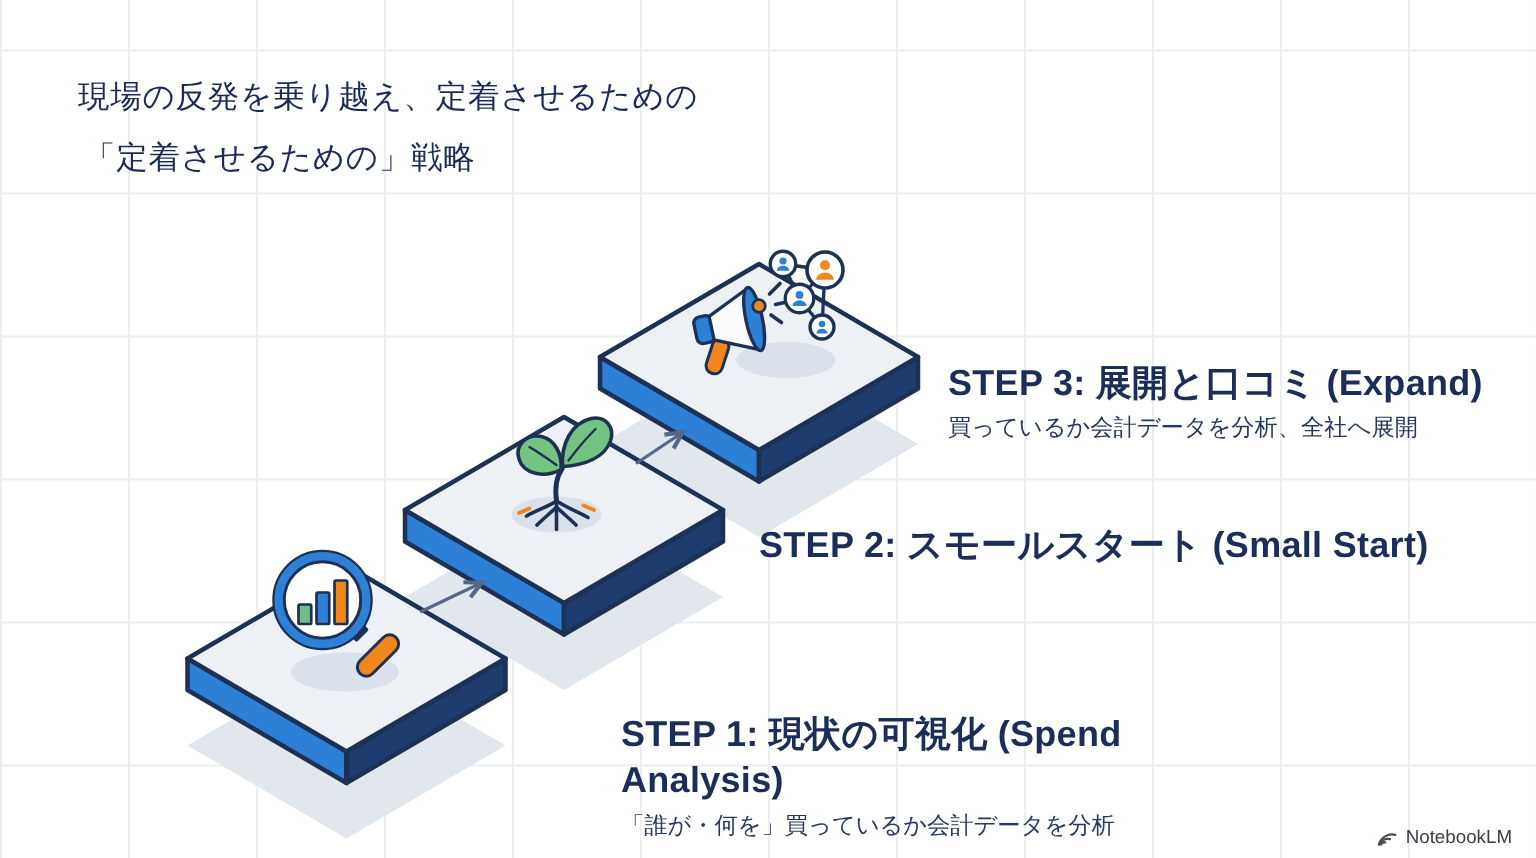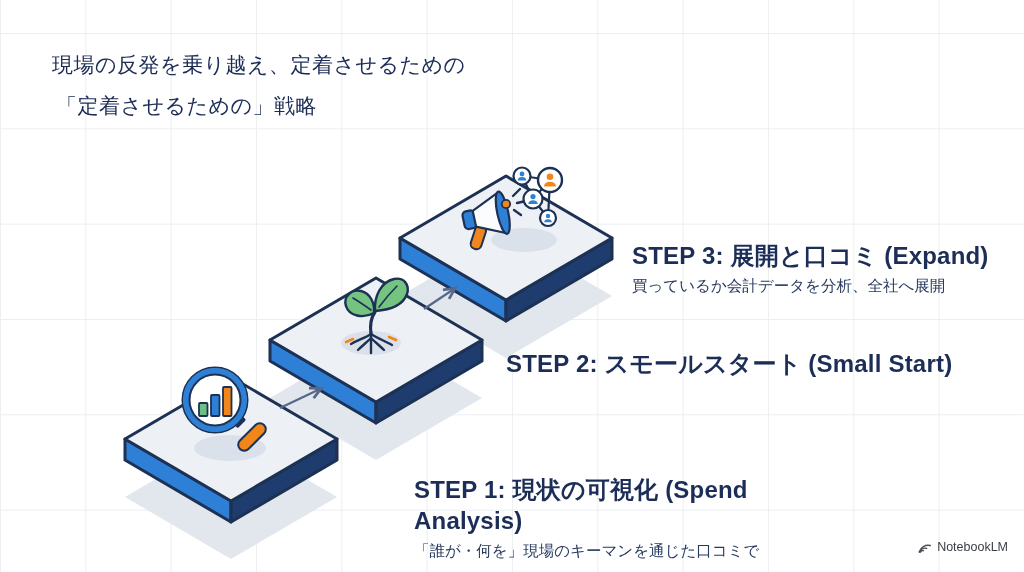--- a/index.html
+++ b/index.html
@@ -23,21 +23,21 @@
   }
   .title span{display:block;}
   .title .t2{padding-left:4px;}
   .step{position:absolute;z-index:2;color:#1c2e57;}
   .step-heading{font-size:24px;font-weight:800;line-height:1.3;letter-spacing:0.2px;color:#1c2e57;}
   .step-desc{margin-top:5px;font-size:15.5px;font-weight:400;line-height:1.35;color:#26395e;}
   .step-1{left:366px;top:474px;width:440px;margin-left:48px;}
   .step-2{left:506px;top:348px;width:480px;}
   .step-3{left:632px;top:240px;width:380px;}
   .footer{
-    position:absolute;right:16px;bottom:18px;z-index:2;
+    position:absolute;right:16px;bottom:7px;z-index:2;
     display:flex;align-items:center;gap:5px;
     font-size:12.5px;font-weight:500;color:#3c4045;
   }
   .footer svg{display:block;}
 </style>
 </head>
 <body>
 
 <div class="slide">
 
@@ -156,21 +156,21 @@
       <circle cx="533" cy="196.6" r="2.6" fill="#2e7fd6"></circle>
       <path d="M528.3,204 a4.7,3.8 0 0 1 9.4,0 z" fill="#2e7fd6"></path>
       <circle cx="548" cy="218" r="8" fill="#ffffff" stroke="#1c3153" stroke-width="2.2"></circle>
       <circle cx="548" cy="216" r="2.2" fill="#2e7fd6"></circle>
       <path d="M544.2,222.3 a3.8,3.1 0 0 1 7.6,0 z" fill="#2e7fd6"></path>
     </g>
   </svg>
 
   <div class="step step-1">
     <div class="step-heading">STEP 1: 現状の可視化 (Spend Analysis)</div>
-    <div class="step-desc">「誰が・何を」現場のキーマンを通じた口コミで</div>
+    <div class="step-desc">「誰が・何を」買っているか会計データを分析</div>
   </div>
 
   <div class="step step-2">
     <div class="step-heading">STEP 2: スモールスタート (Small Start)</div>
   </div>
 
   <div class="step step-3">
     <div class="step-heading">STEP 3: 展開と口コミ (Expand)</div>
     <div class="step-desc">買っているか会計データを分析、全社へ展開</div>
   </div>

